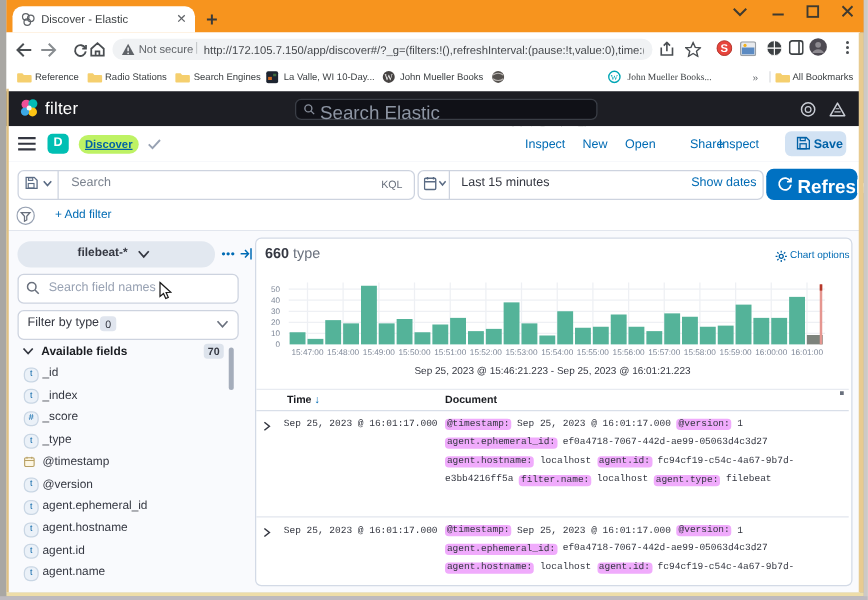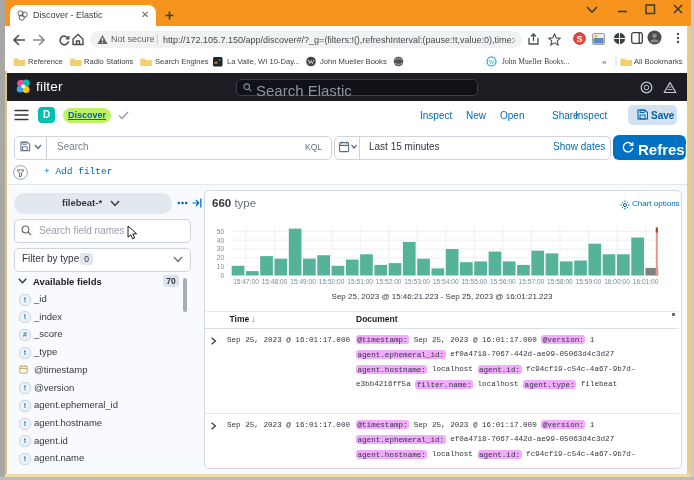--- a/index.html
+++ b/index.html
@@ -192,21 +192,21 @@
   <svg class="a" style="left:622px;top:141px;" width="12" height="12" viewBox="0 0 12 12">
     <path d="M10.2 4 A4.7 4.7 0 1 0 10.7 6.8" fill="none" stroke="#ffffff" stroke-width="1.4"></path>
     <path d="M10.8 1.2 V4.4 H7.6" fill="none" stroke="#ffffff" stroke-width="1.3"></path>
   </svg>
   <div class="a" style="left:638px;top:141px;font-size:15px;font-weight:bold;color:#ffffff;">Refresh</div>
 
   <svg class="a" style="left:13px;top:165px;" width="15" height="15" viewBox="0 0 15 15">
     <circle cx="7.5" cy="7.5" r="6.9" fill="none" stroke="#98a2b3" stroke-width="1"></circle>
     <path d="M4 5 h7 l-2.6 3 v3 l-1.8 1 v-4 Z" fill="none" stroke="#69707d" stroke-width="1"></path>
   </svg>
-  <div class="a" style="left:44px;top:166px;font-size:9.5px;color:#006bb4;font-family:Liberation Mono, monospace;">+ Add filter</div>
+  <div class="a" style="left:44px;top:166px;font-size:9.5px;color:#006bb4;">+ Add filter</div>
 
   <div class="a" style="left:5px;top:184.5px;width:683px;height:289.5px;background:#f9fafd;"></div>
 
   <div class="a" style="left:14px;top:192.5px;width:158px;height:21px;background:#e2e8f0;border-radius:11px;"></div>
   <div class="a" style="left:62px;top:197px;font-size:9.5px;font-weight:bold;color:#343741;">filebeat-*</div>
   <svg class="a" style="left:110px;top:200px;" width="10" height="7" viewBox="0 0 10 7">
     <path d="M1 1 L5 5.5 L9 1" fill="none" stroke="#343741" stroke-width="1.4"></path>
   </svg>
   <svg class="a" style="left:177px;top:201px;" width="11" height="4" viewBox="0 0 11 4">
     <circle cx="1.8" cy="2" r="1.3" fill="#006bb4"></circle>

